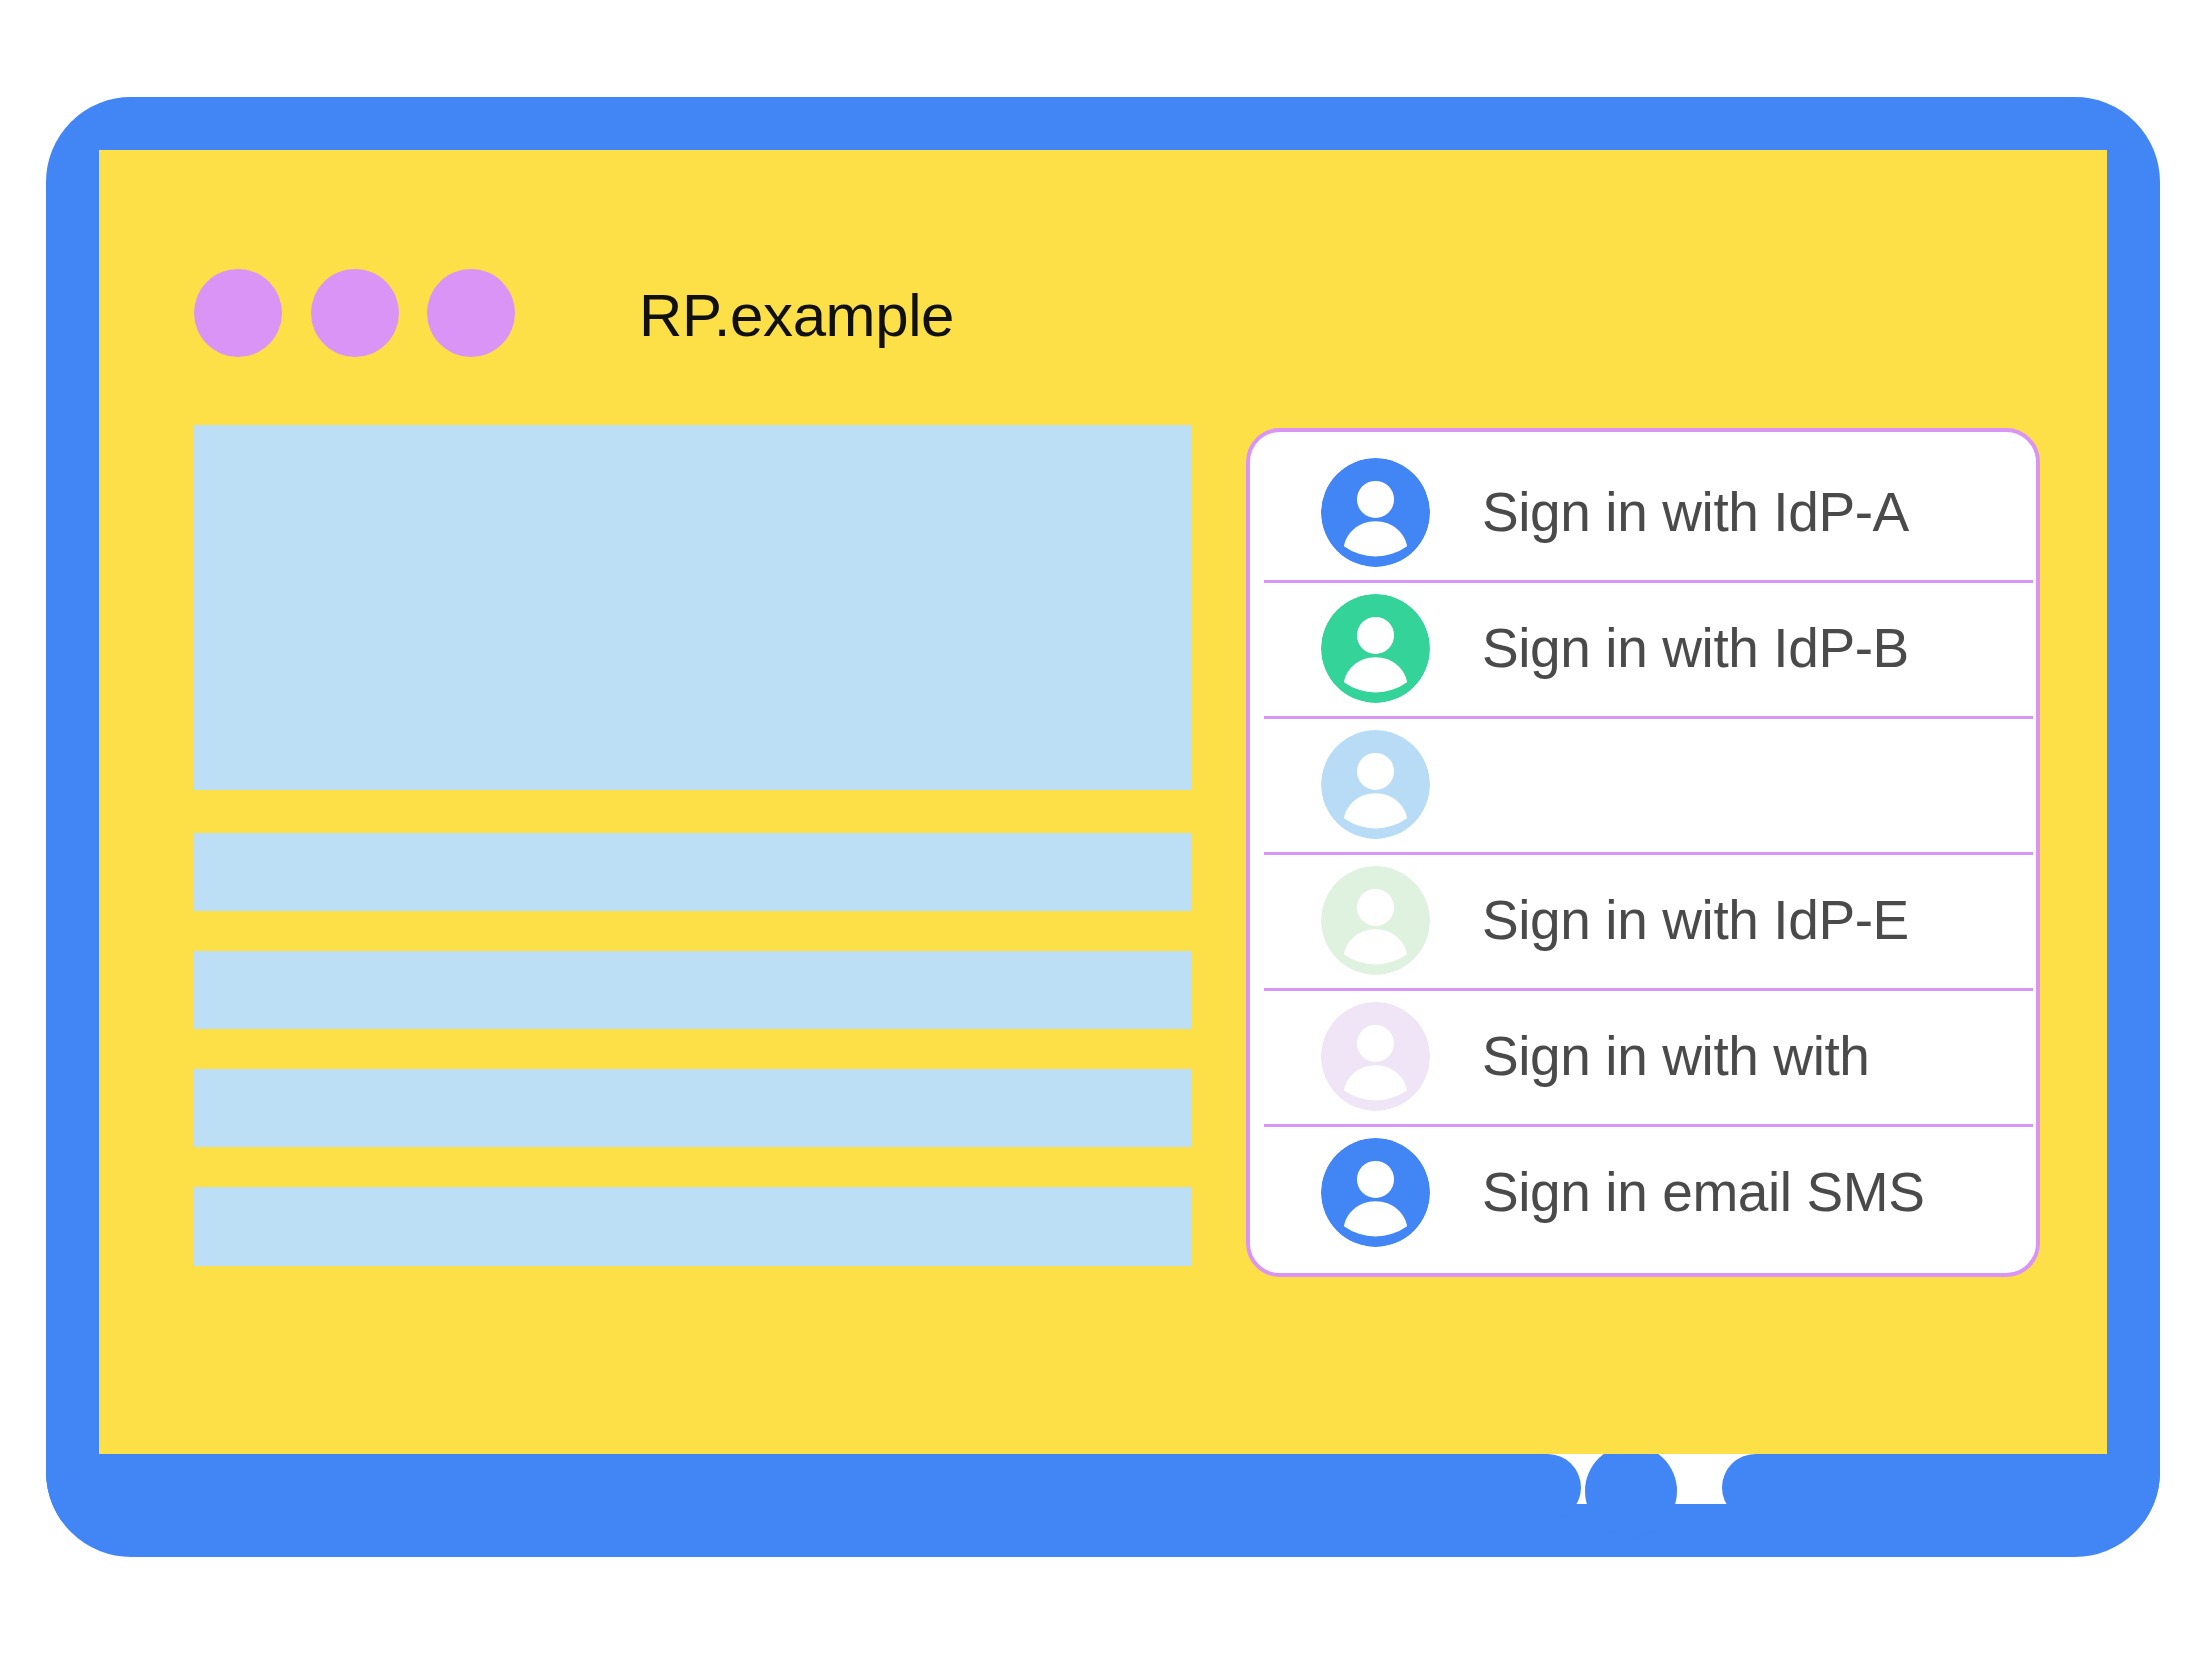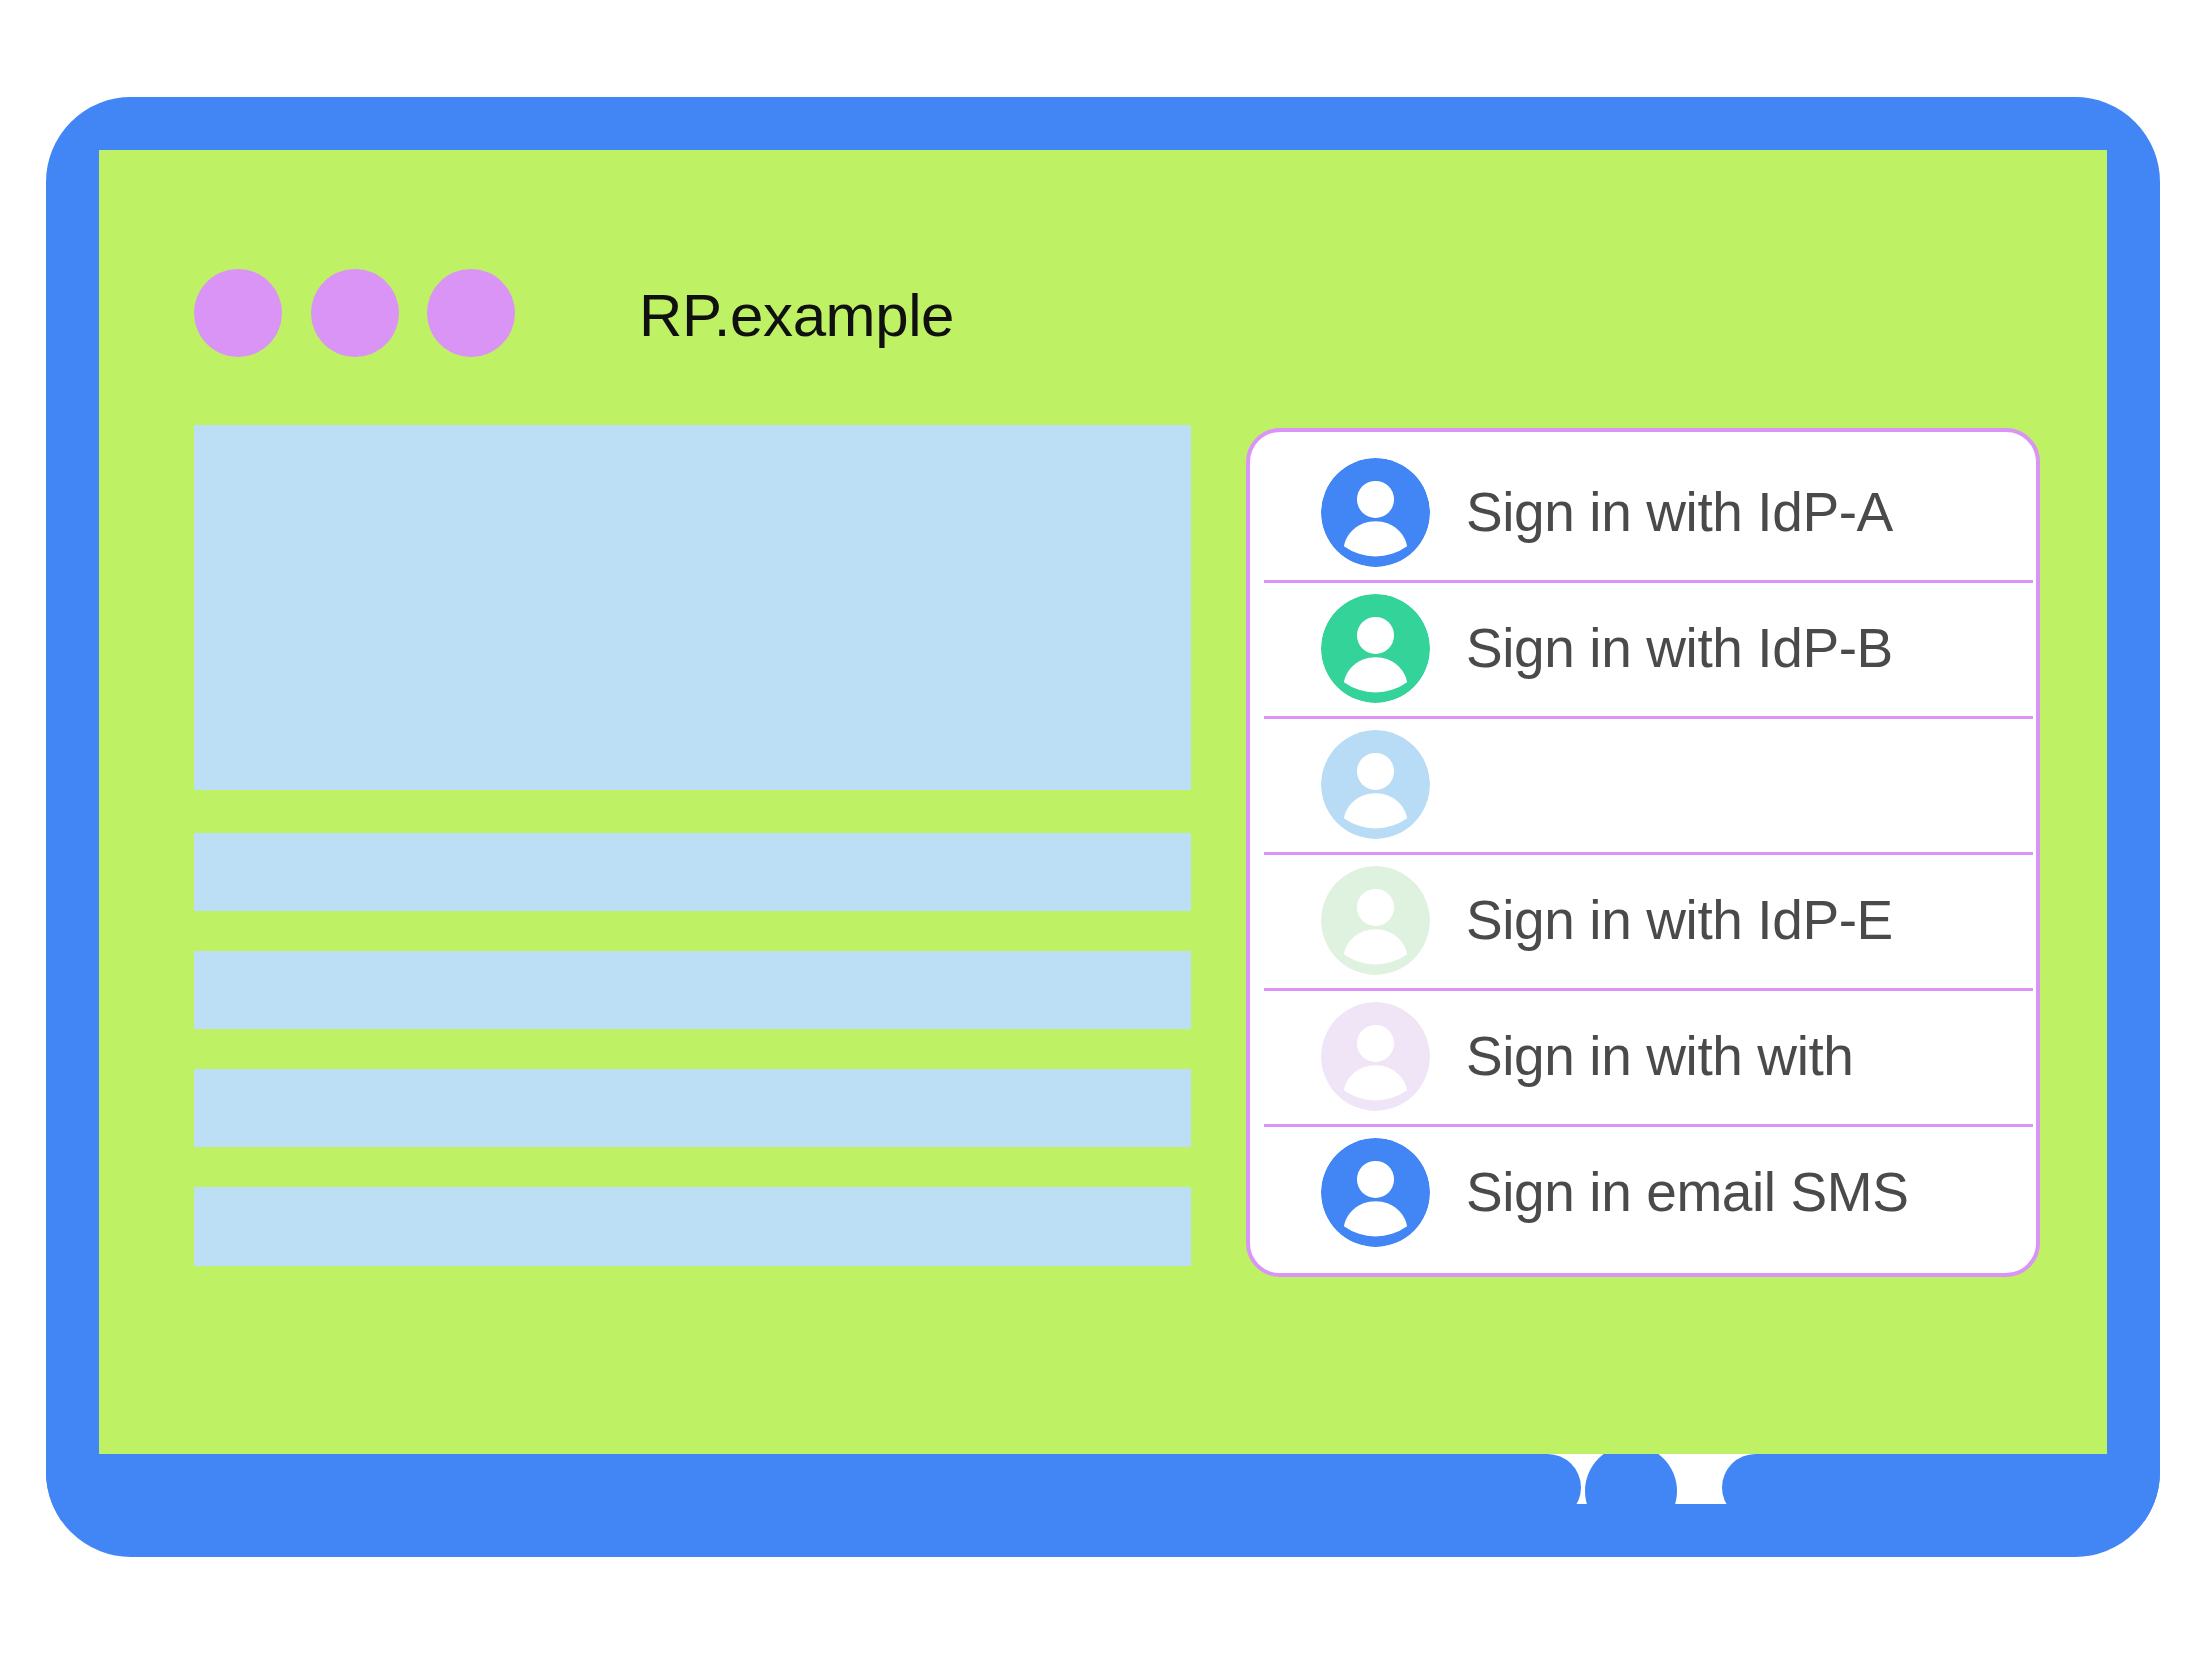--- a/index.html
+++ b/index.html
@@ -66,21 +66,21 @@
     background: #4285F4;
   }
 
   
   .viewport {
     position: absolute;
     left: 99px;
     top: 150px;
     width: 2008px;
     height: 1304px;
-    background: #bef264;
+    background: #fde047;
     overflow: hidden;
   }
 
   
   .titlebar {
     position: absolute;
     left: 0;
     top: 0;
     width: 100%;
     height: 176px;
@@ -157,21 +157,21 @@
   .avatar {
     width: 109px;
     height: 109px;
     border-radius: 50%;
     flex: 0 0 109px;
     position: relative;
     overflow: hidden;
   }
   .avatar svg { display: block; width: 100%; height: 100%; }
   .account-label {
-    margin-left: 36px;
+    margin-left: 52px;
     font-size: 55px;
     color: #4A4A4A;
     white-space: nowrap;
     letter-spacing: -0.4px;
   }
 </style>
 </head>
 <body>
 
 <div class="device-frame"></div>

